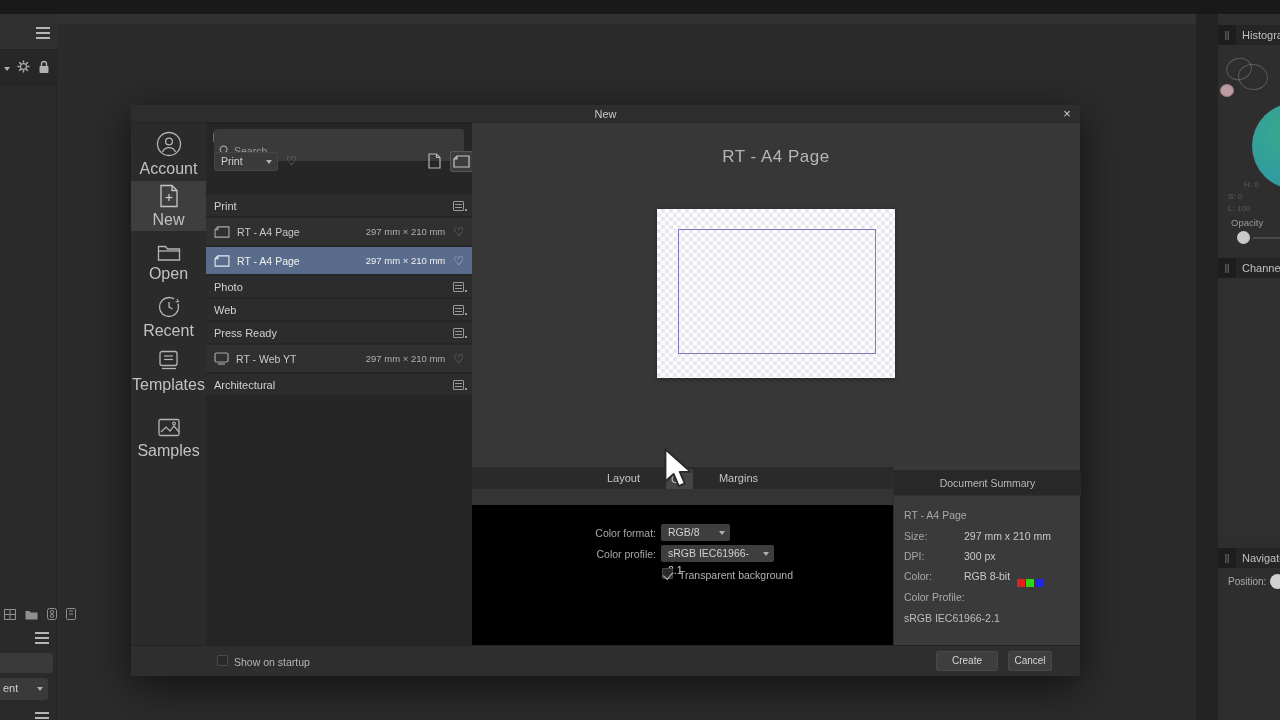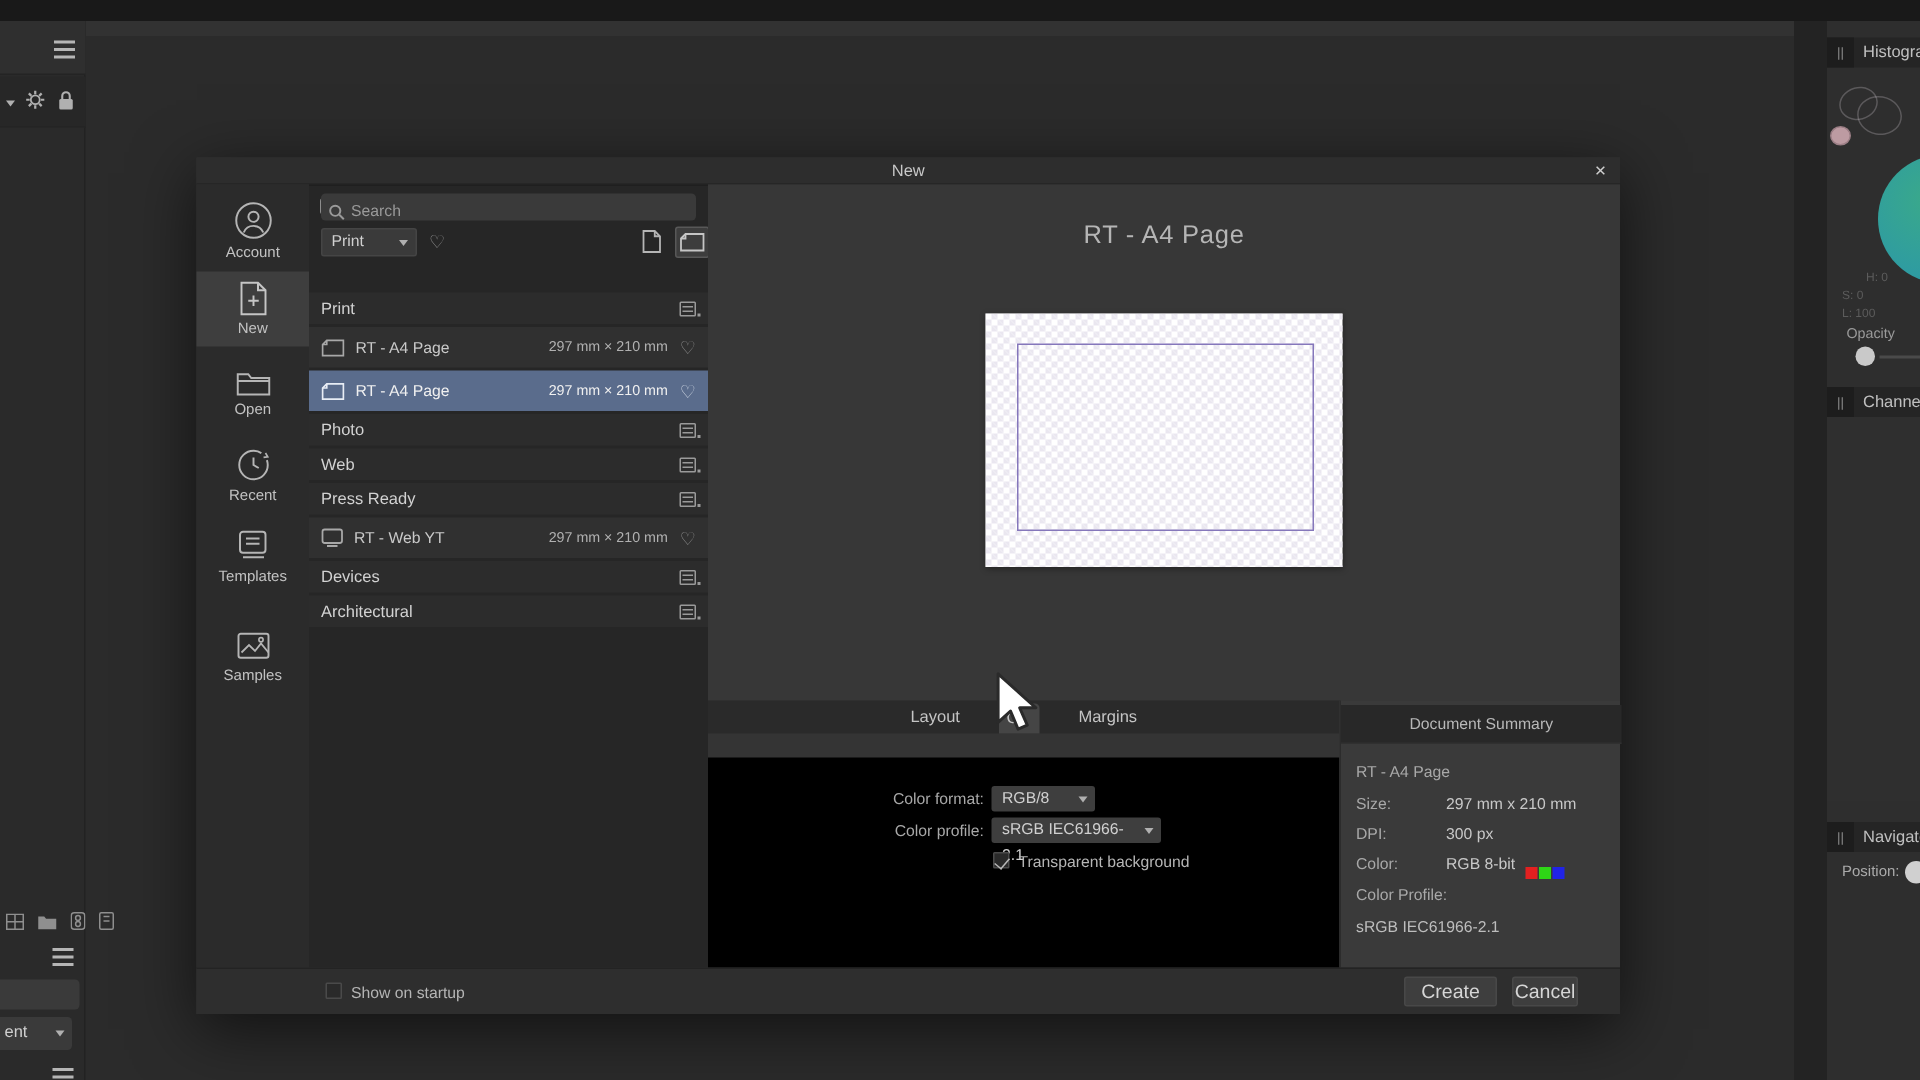--- a/index.html
+++ b/index.html
@@ -25,25 +25,25 @@
   #dialog { left:131px; top:105px; width:949px; height:571px; background:#343434;
     box-shadow:0 10px 40px rgba(0,0,0,.6); }
   #dlg-titlebar { left:0; top:0; width:949px; height:18px; background:#2d2d2d; border-bottom:1px solid #262626; }
   #dlg-title { width:949px; text-align:center; font-size:11px; color:#c8c8c8; line-height:18px; }
   #dlg-close { right:5px; top:0; width:16px; height:18px; line-height:17px; text-align:center; color:#cfcfcf; font-size:13px; cursor:default; }
 
   
   #rail { left:0; top:18px; width:75px; height:522px; background:#2b2b2b; }
   .rail-item { position:absolute; left:0; width:75px; height:50px; display:flex; flex-direction:column; align-items:center; justify-content:center; gap:3px; }
   .rail-item.sel { background:#3e3e3e; }
-  .rail-label { font-size:10px; color:#c2c2c2; }
+  .rail-label { font-size:16px; color:#c2c2c2; }
 
   
   #listpanel { left:75px; top:18px; width:266px; height:522px; background:#262626; }
-  #searchbox { left:8px; top:6px; width:250px; height:18px; background:#3a3a3a; border-radius:3px; display:flex; align-items:flex-end; padding:0 5px; gap:4px; }
+  #searchbox { left:8px; top:6px; width:250px; height:18px; background:#3a3a3a; border-radius:3px; display:flex; align-items:flex-start; padding:16px 5px; gap:4px; }
   #searchbox input { background:transparent; border:0; outline:none; color:#cfcfcf; font-size:10.5px; width:200px; }
   #searchbox input::placeholder { color:#9a9a9a; }
   #filterrow { left:8px; top:29px; width:250px; height:20px; }
   #cat-select { position:absolute; left:0; top:0; width:64px; height:19px; background:#3a3a3a; border:1px solid #454545; border-radius:2px; font-size:10.5px; color:#d0d0d0; line-height:17px; padding-left:6px; }
   #cat-select .chev { position:absolute; right:5px; top:7px; }
   .chev { width:0; height:0; border-left:3.5px solid transparent; border-right:3.5px solid transparent; border-top:4px solid #b0b0b0; }
   #rows { left:0; top:72px; width:266px; }
   .row { position:relative; width:266px; margin-bottom:2px; display:flex; align-items:center; }
   .row.cat { height:21px; background:#2c2c2c; padding:0 8px; }
   .row.cat .cname { font-size:11px; color:#d2d2d2; flex:1; }
@@ -88,21 +88,21 @@
 
   
   #summary { left:762px; top:362px; width:187px; height:178px; background:#3a3a3a; border-left:1px solid #2c2c2c; }
   #summary-head { left:0; top:3px; width:187px; height:26px; background:#282828; border-bottom:1px solid #303030; text-align:center; line-height:26px; font-size:10.5px; color:#b8b8b8; }
   .sum-label { position:absolute; left:10px; font-size:10.5px; color:#a8a8a8; }
   .sum-value { position:absolute; left:70px; font-size:10.5px; color:#c8c8c8; }
   .swatch { display:inline-block; width:8px; height:8px; margin-left:1px; vertical-align:-1px; }
 
   
   #dlg-footer { left:0; top:540px; width:949px; height:31px; background:#2e2e2e; border-top:1px solid #232323; }
-  .btn { position:absolute; top:5px; height:20px; background:#3e3e3e; border:1px solid #484848; border-radius:2px; font-size:13px; color:#d6d6d6; text-align:center; line-height:18px; }
+  .btn { position:absolute; top:5px; height:20px; background:#3e3e3e; border:1px solid #484848; border-radius:2px; font-size:10px; color:#d6d6d6; text-align:center; line-height:18px; }
 
   
   #colorwheel { left:1252px; top:103px; width:86px; height:86px; border-radius:50%;
     background:radial-gradient(circle at 40% 35%, #3aa98a, #2d9aa4 75%); }
   .sketch { position:absolute; border:1px solid rgba(210,200,210,.28); border-radius:50%; }
   #opacity-knob { left:1237px; top:231px; width:13px; height:13px; border-radius:50%; background:#c9c9c9; }
   #opacity-track { left:1253px; top:237px; width:27px; height:2px; background:#4a4a4a; }
   #position-knob { left:1270px; top:574px; width:15px; height:15px; border-radius:50%; background:#d0d0d0; }
 
   
@@ -321,24 +321,20 @@
       <div class="row item">
         <svg width="15" height="13" viewBox="0 0 15 13">
             <rect x="1" y="1" width="13" height="9" rx="1.5" fill="none" stroke="#a8a8a8" stroke-width="1.2"></rect>
             <line x1="4" y1="12" x2="11" y2="12" stroke="#a8a8a8" stroke-width="1.2"></line>
           </svg>
         <span class="iname">RT - Web YT</span>
         <span class="isize">297 mm × 210 mm</span>
         <span class="heart">♡</span>
       </div>
       <div class="row cat">
-        <span class="cname">Devices</span>
-        <span class="gridicon"></span>
-      </div>
-      <div class="row cat">
         <span class="cname">Architectural</span>
         <span class="gridicon"></span>
       </div>
     </div>
 
     <div id="list-toolbar">
       <svg width="13" height="13" viewBox="0 0 13 13">
         <rect x="1" y="1" width="11" height="11" rx="2" fill="none" stroke="#9a9a9a" stroke-width="1.2"></rect>
         <line x1="4" y1="4.5" x2="9" y2="4.5" stroke="#9a9a9a" stroke-width="1.2"></line>
         <line x1="4" y1="8.5" x2="9" y2="8.5" stroke="#9a9a9a" stroke-width="1.2"></line>

